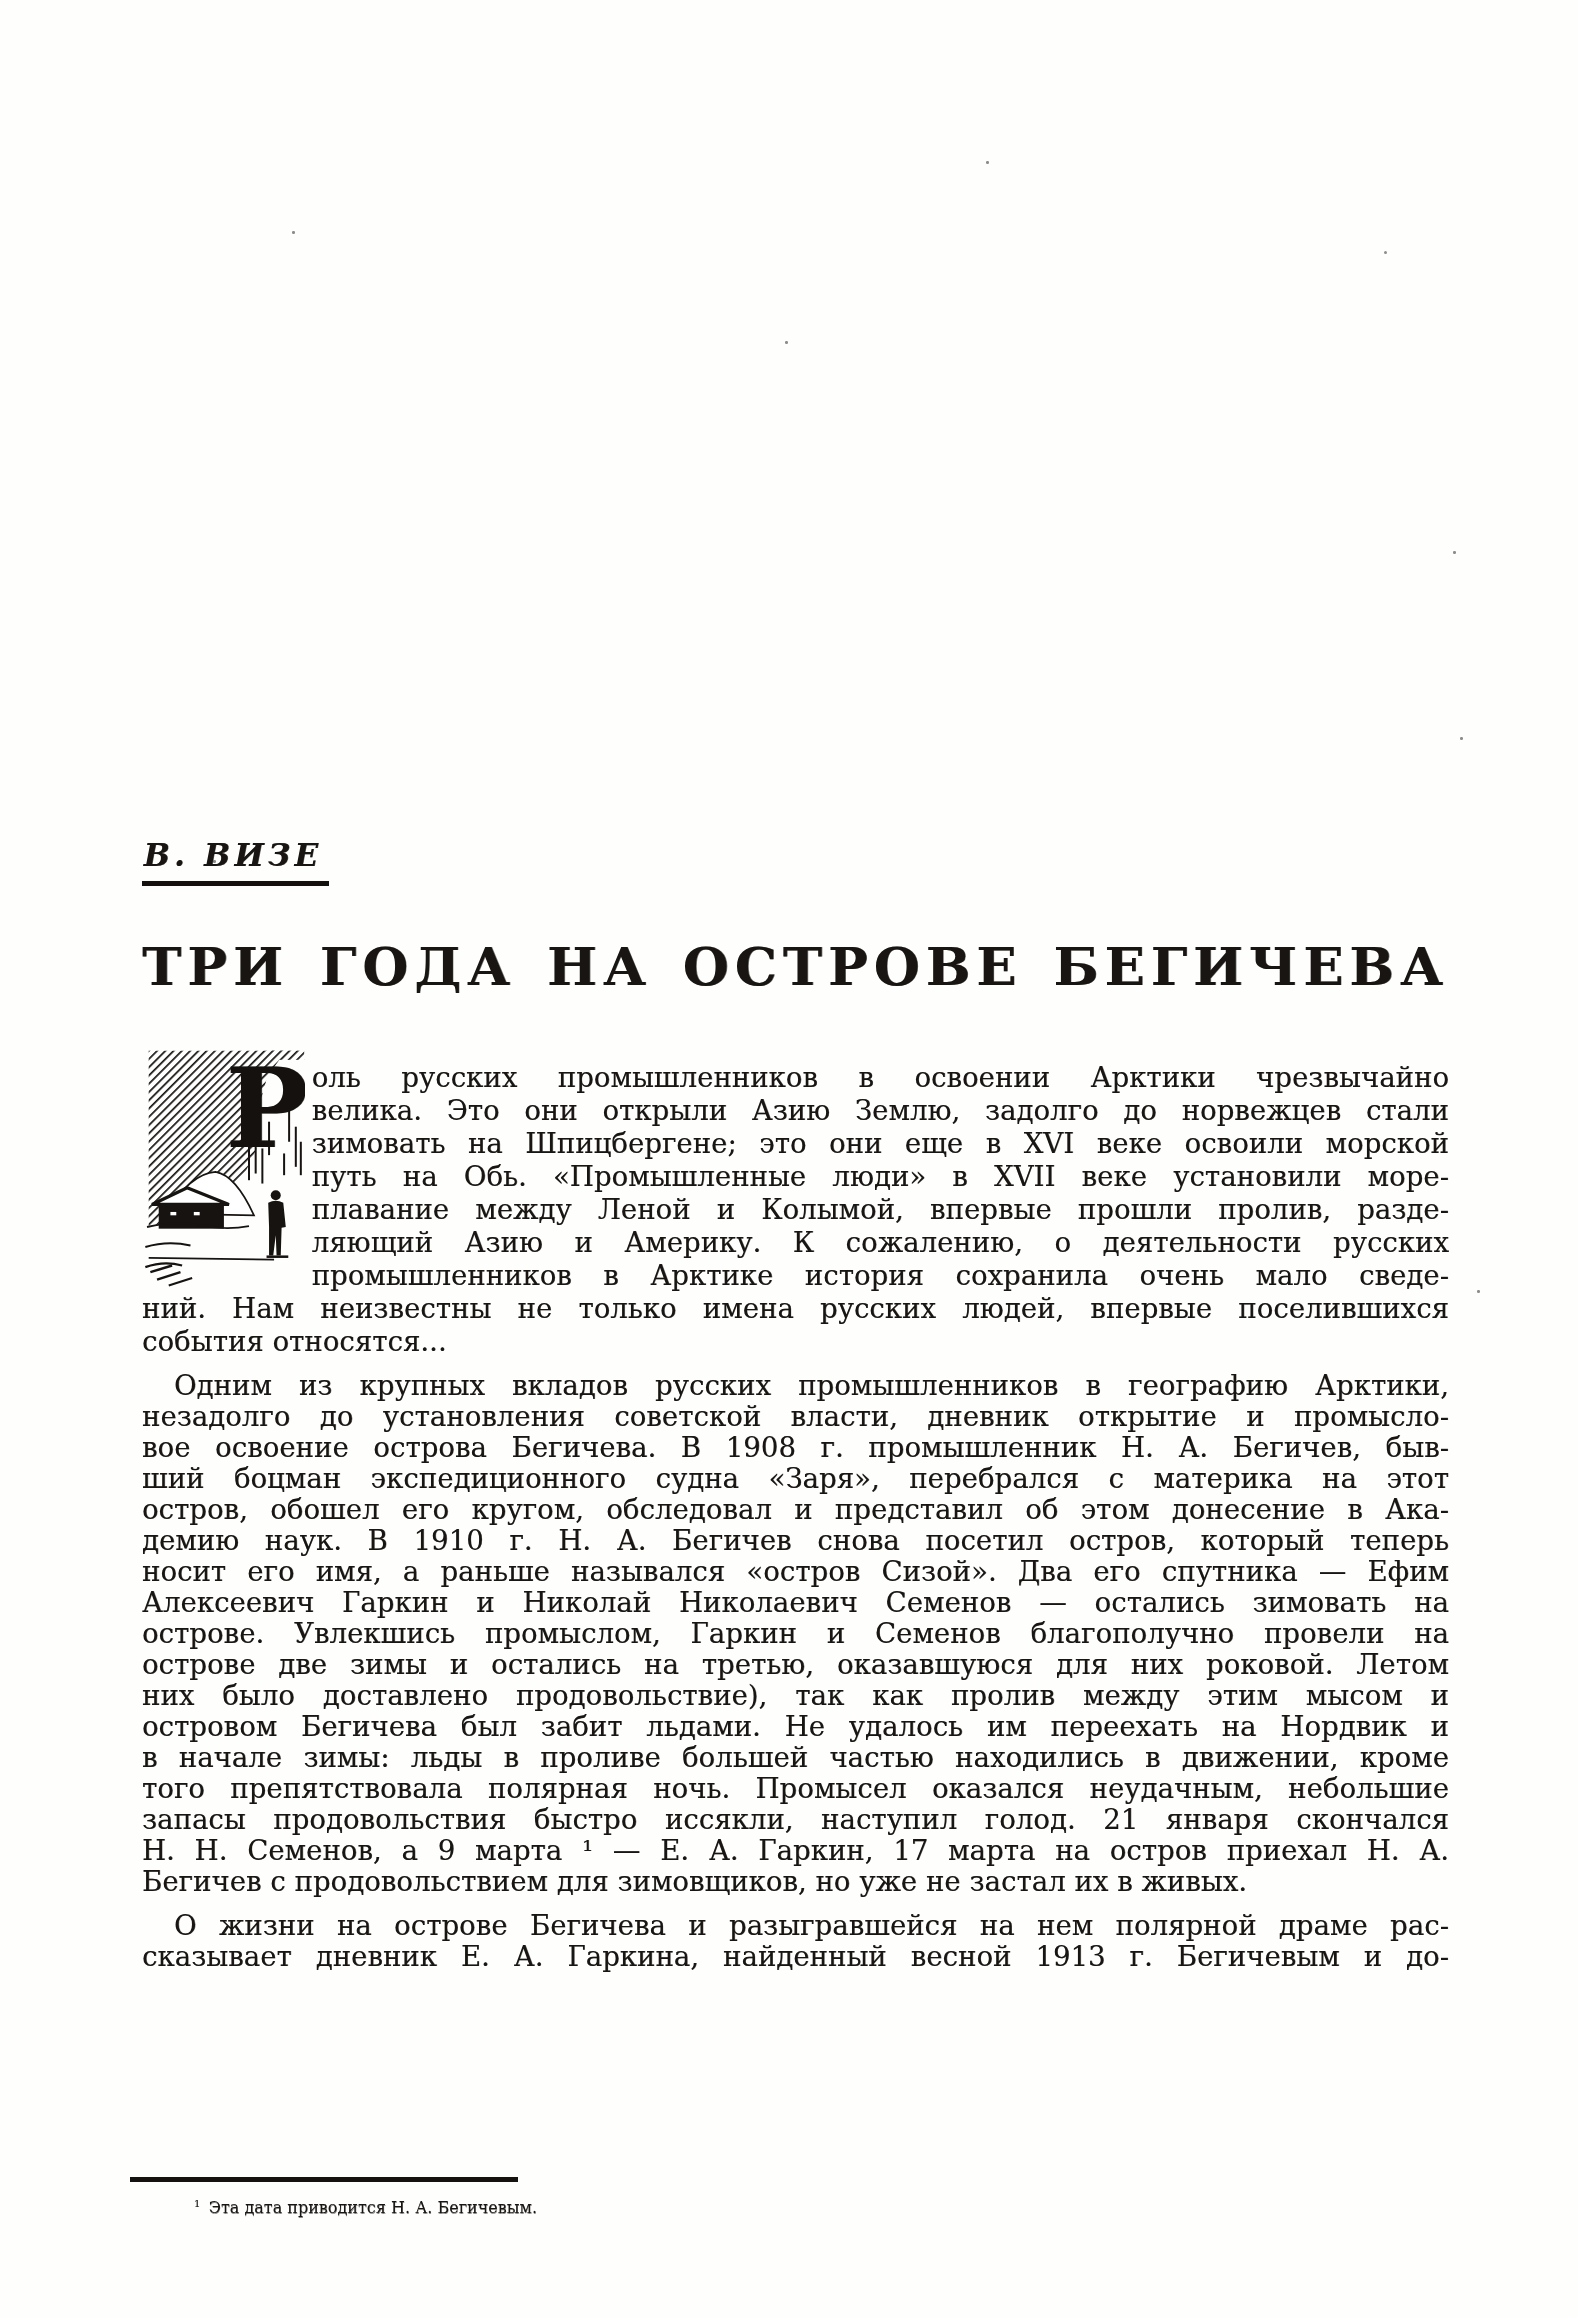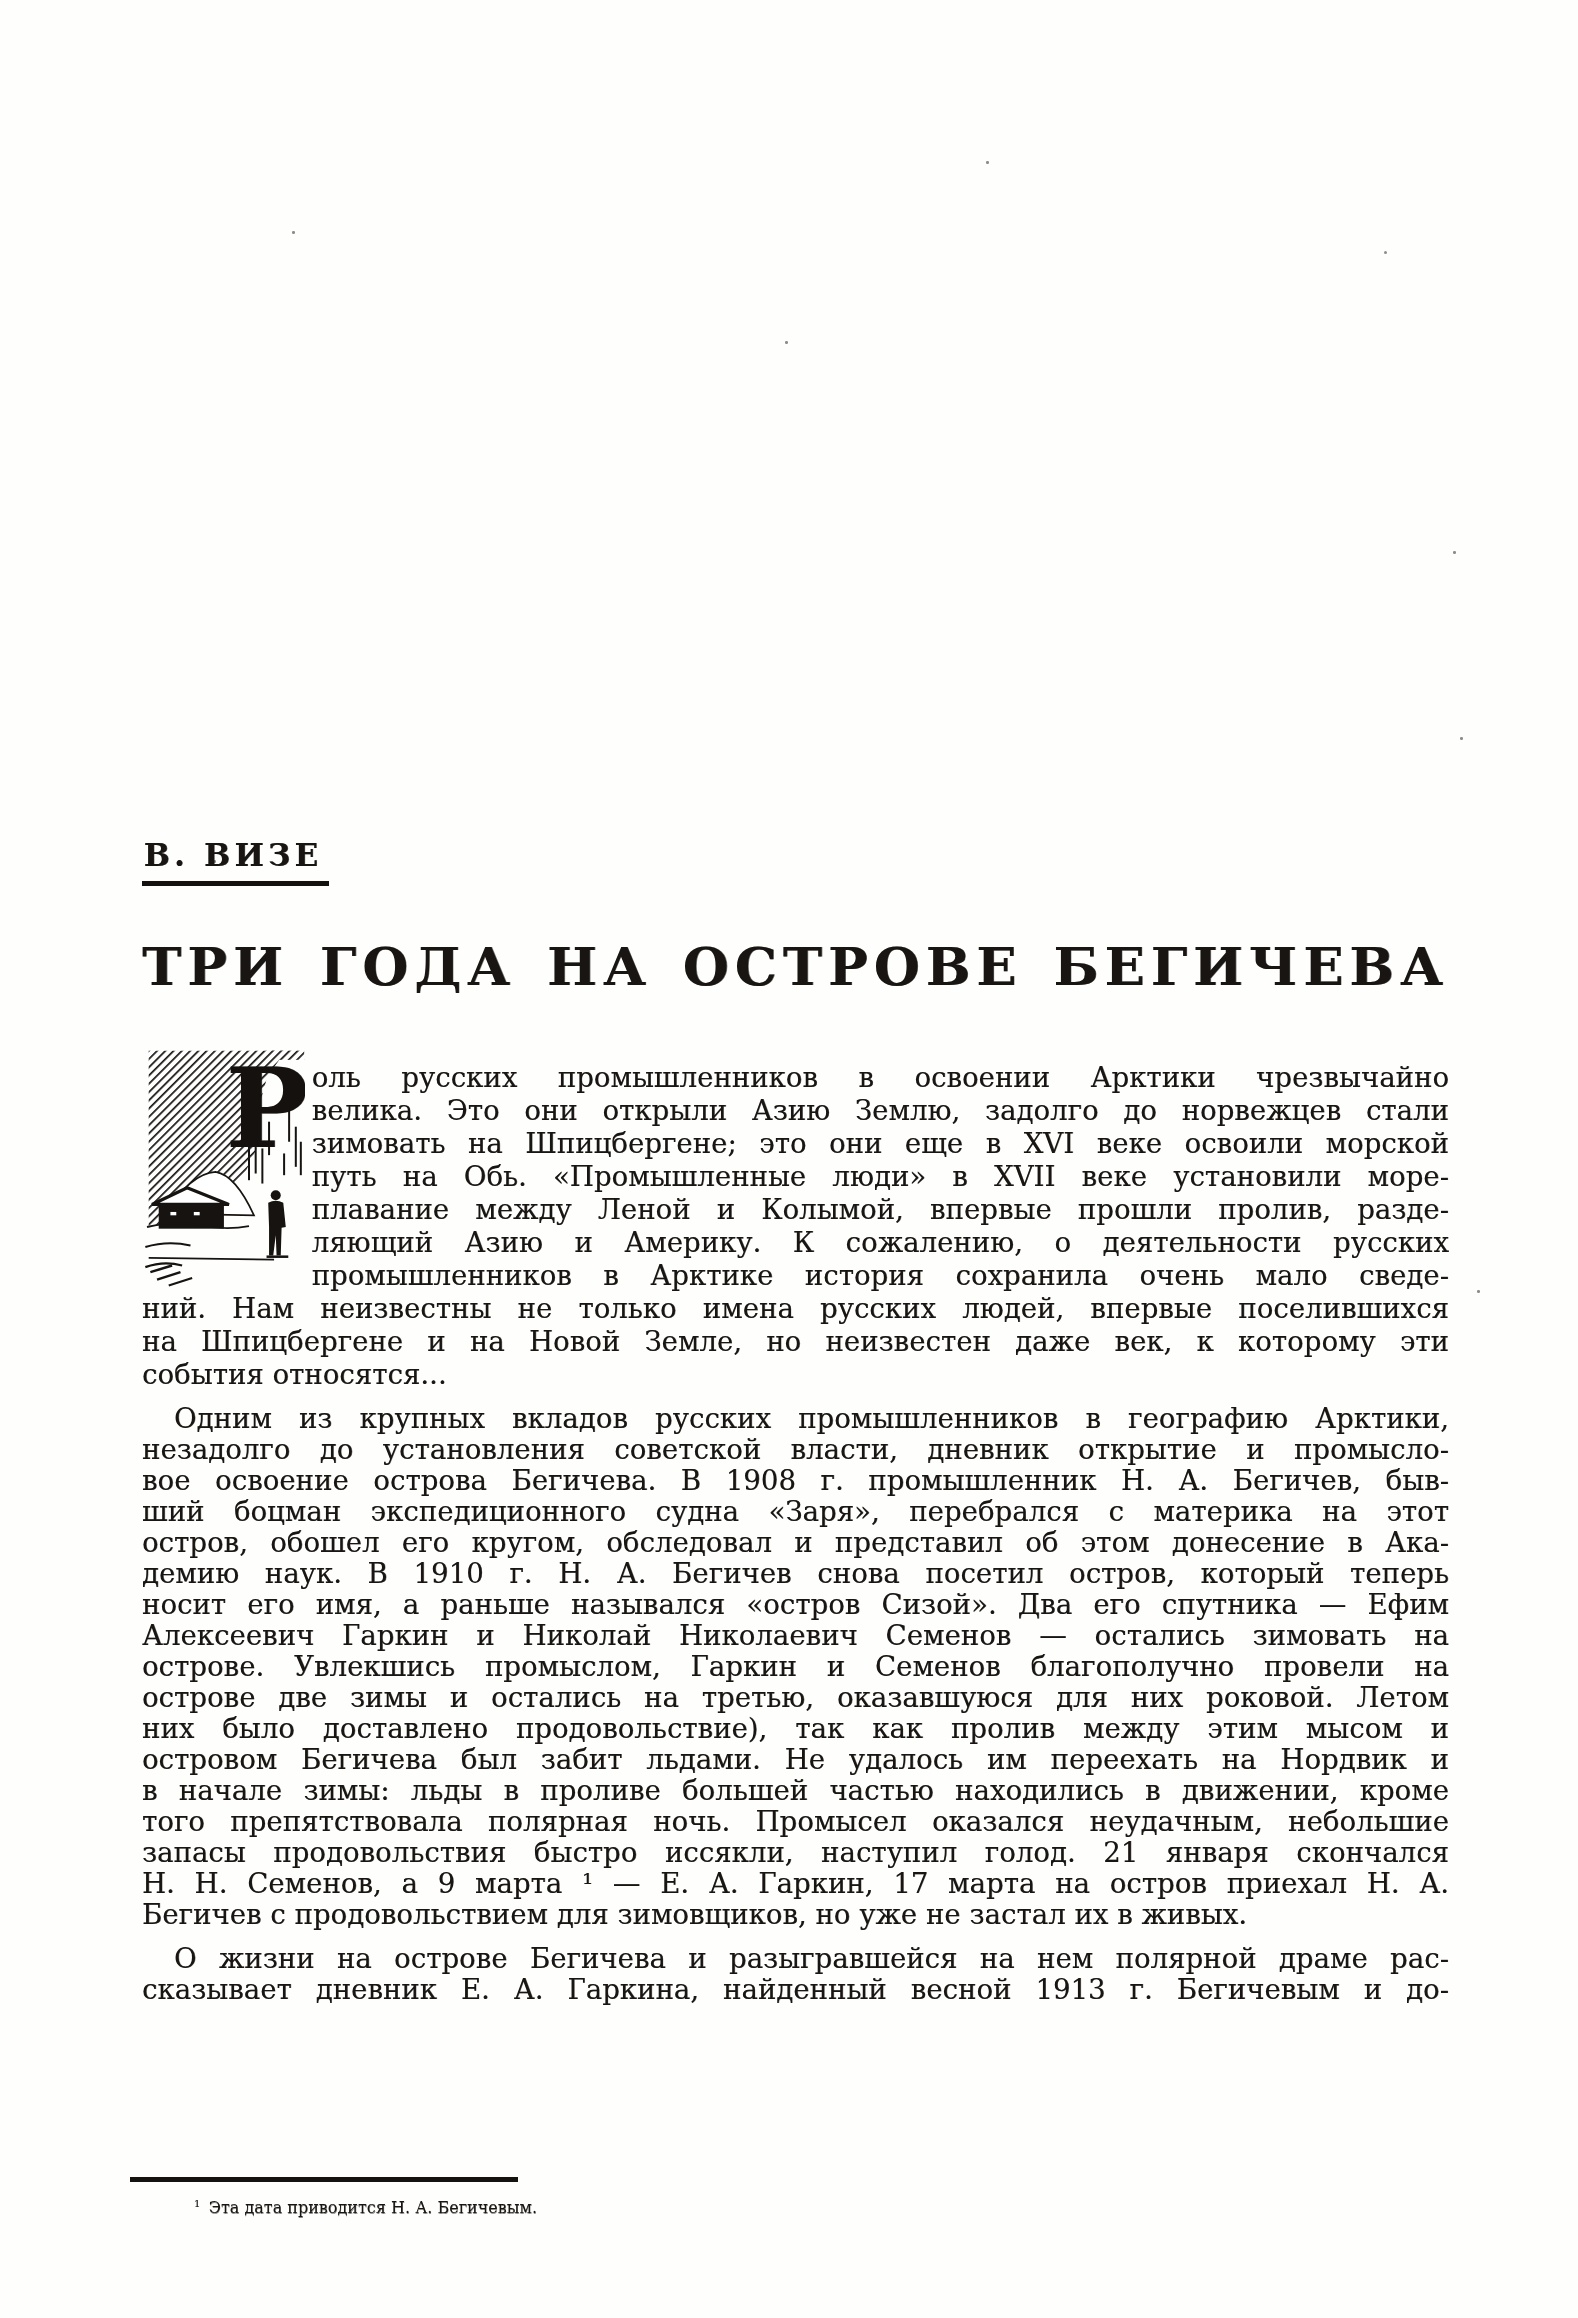--- a/index.html
+++ b/index.html
@@ -10,21 +10,21 @@
     color:#181512;
     position:relative;
     overflow:hidden;
   }
   .page{
     position:absolute;inset:0;background:#fefefd;
   }
   
   .author{
     position:absolute;left:142px;top:837px;
-    font-size:31px;font-weight:bold;
+    font-size:31px;font-weight:bold;font-style:italic;
     letter-spacing:4.2px;
     padding:0 6.7px 7.5px 1.7px;
     border-bottom:5.8px solid #14110e;
     text-shadow:0.5px 0.3px 0 rgba(20,17,14,0.6);
     white-space:nowrap;
   }
   
   .title{
     position:absolute;left:142px;top:935px;width:1307px;
     text-align:center;font-size:53px;font-weight:bold;
@@ -148,21 +148,20 @@
       </div>
 
     <div class="pline">оль русских промышленников в освоении Арктики чрезвычайно</div>
         <div class="pline">велика. Это они открыли Азию Землю, задолго до норвежцев стали</div>
         <div class="pline">зимовать на Шпицбергене; это они еще в XVI веке освоили морской</div>
         <div class="pline">путь на Обь. «Промышленные люди» в XVII веке установили море-</div>
         <div class="pline">плавание между Леной и Колымой, впервые прошли пролив, разде-</div>
         <div class="pline">ляющий Азию и Америку. К сожалению, о деятельности русских</div>
         <div class="pline">промышленников в Арктике история сохранила очень мало сведе-</div>
         <div class="pline">ний. Нам неизвестны не только имена русских людей, впервые поселившихся</div>
-        <div class="pline">на Шпицбергене и на Новой Земле, но неизвестен даже век, к которому эти</div>
         <div class="pline last">события относятся...</div>
       </div>
 
     <div class="para p2">
         <div class="pline ind">Одним из крупных вкладов русских промышленников в географию Арктики,</div>
         <div class="pline">незадолго до установления советской власти, дневник открытие и промысло-</div>
         <div class="pline">вое освоение острова Бегичева. В 1908 г. промышленник Н. А. Бегичев, быв-</div>
         <div class="pline">ший боцман экспедиционного судна «Заря», перебрался с материка на этот</div>
         <div class="pline">остров, обошел его кругом, обследовал и представил об этом донесение в Ака-</div>
         <div class="pline">демию наук. В 1910 г. Н. А. Бегичев снова посетил остров, который теперь</div>

